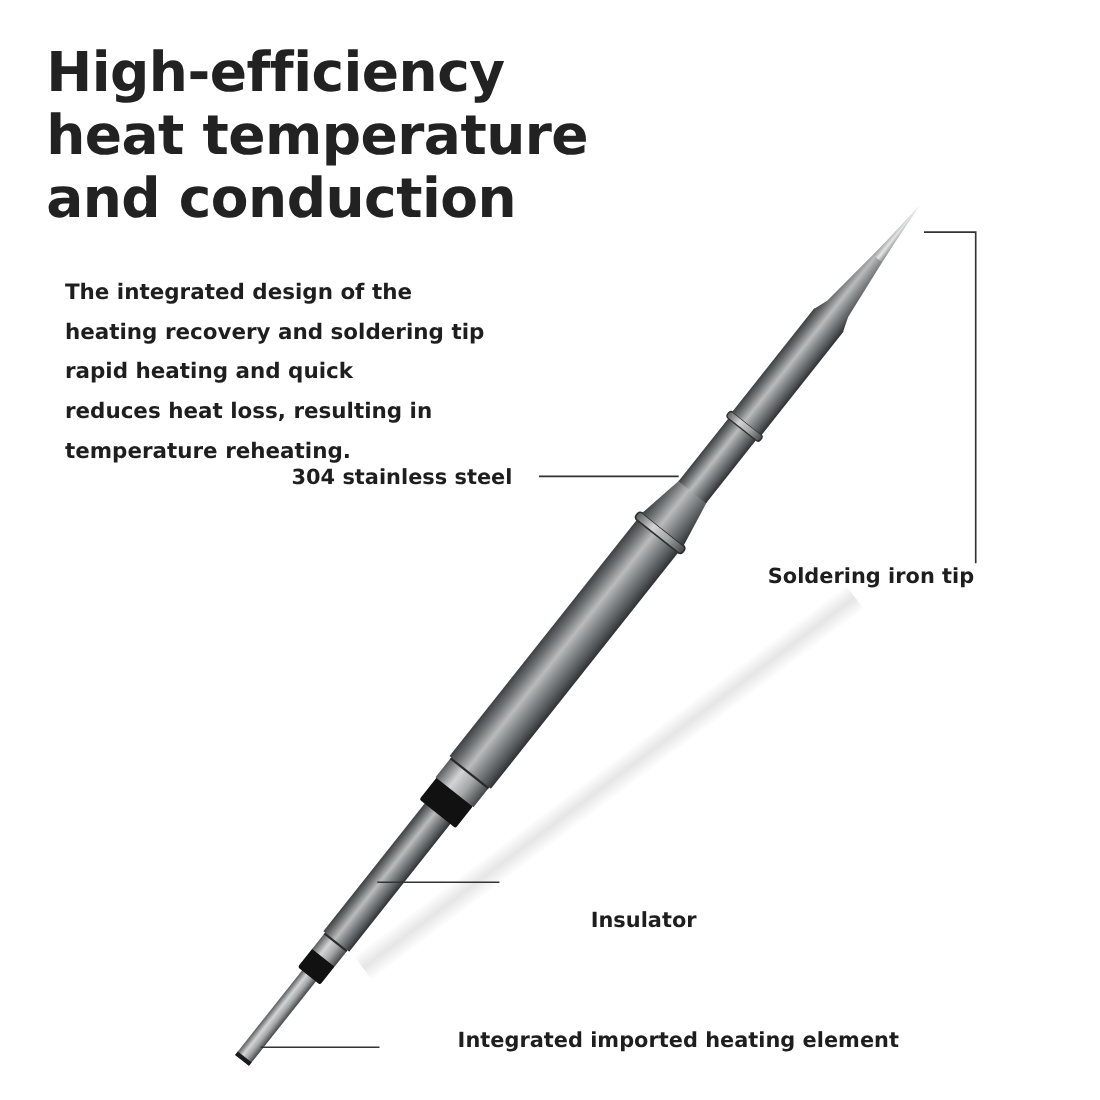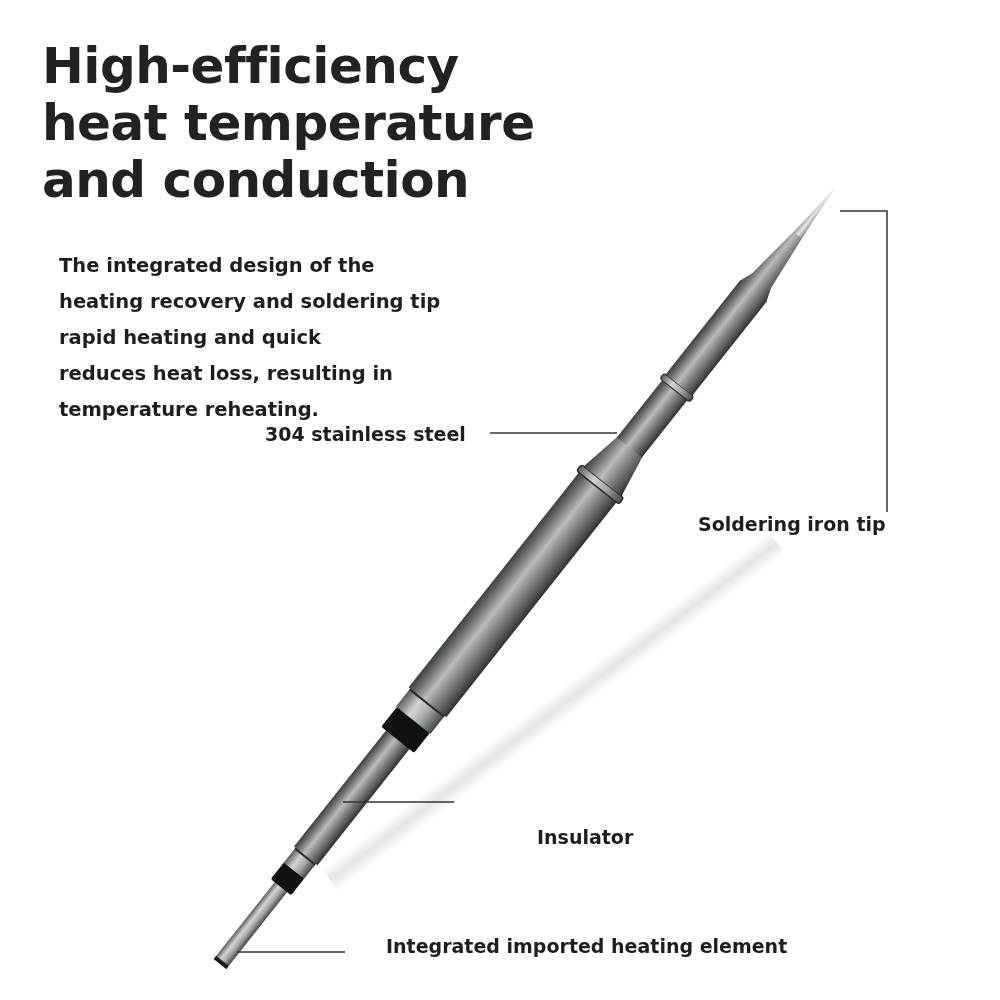--- a/index.html
+++ b/index.html
@@ -106,13 +106,13 @@
 </svg>
 
 <div class="label" style="left:265px; top:421px;">304 stainless steel</div>
 
 <div class="label" style="left:698px; top:511px;">
   <div>Soldering iron tip</div>
 </div>
 
 <div class="label" style="left:537px; top:788px;margin-top:36px;">Insulator</div>
 
-<div class="label" style="left:386px; top:933px;">Integrated imported heating element</div>
+<div class="label" style="left:416px; top:933px;">Integrated imported heating element</div>
 
 </body></html>

